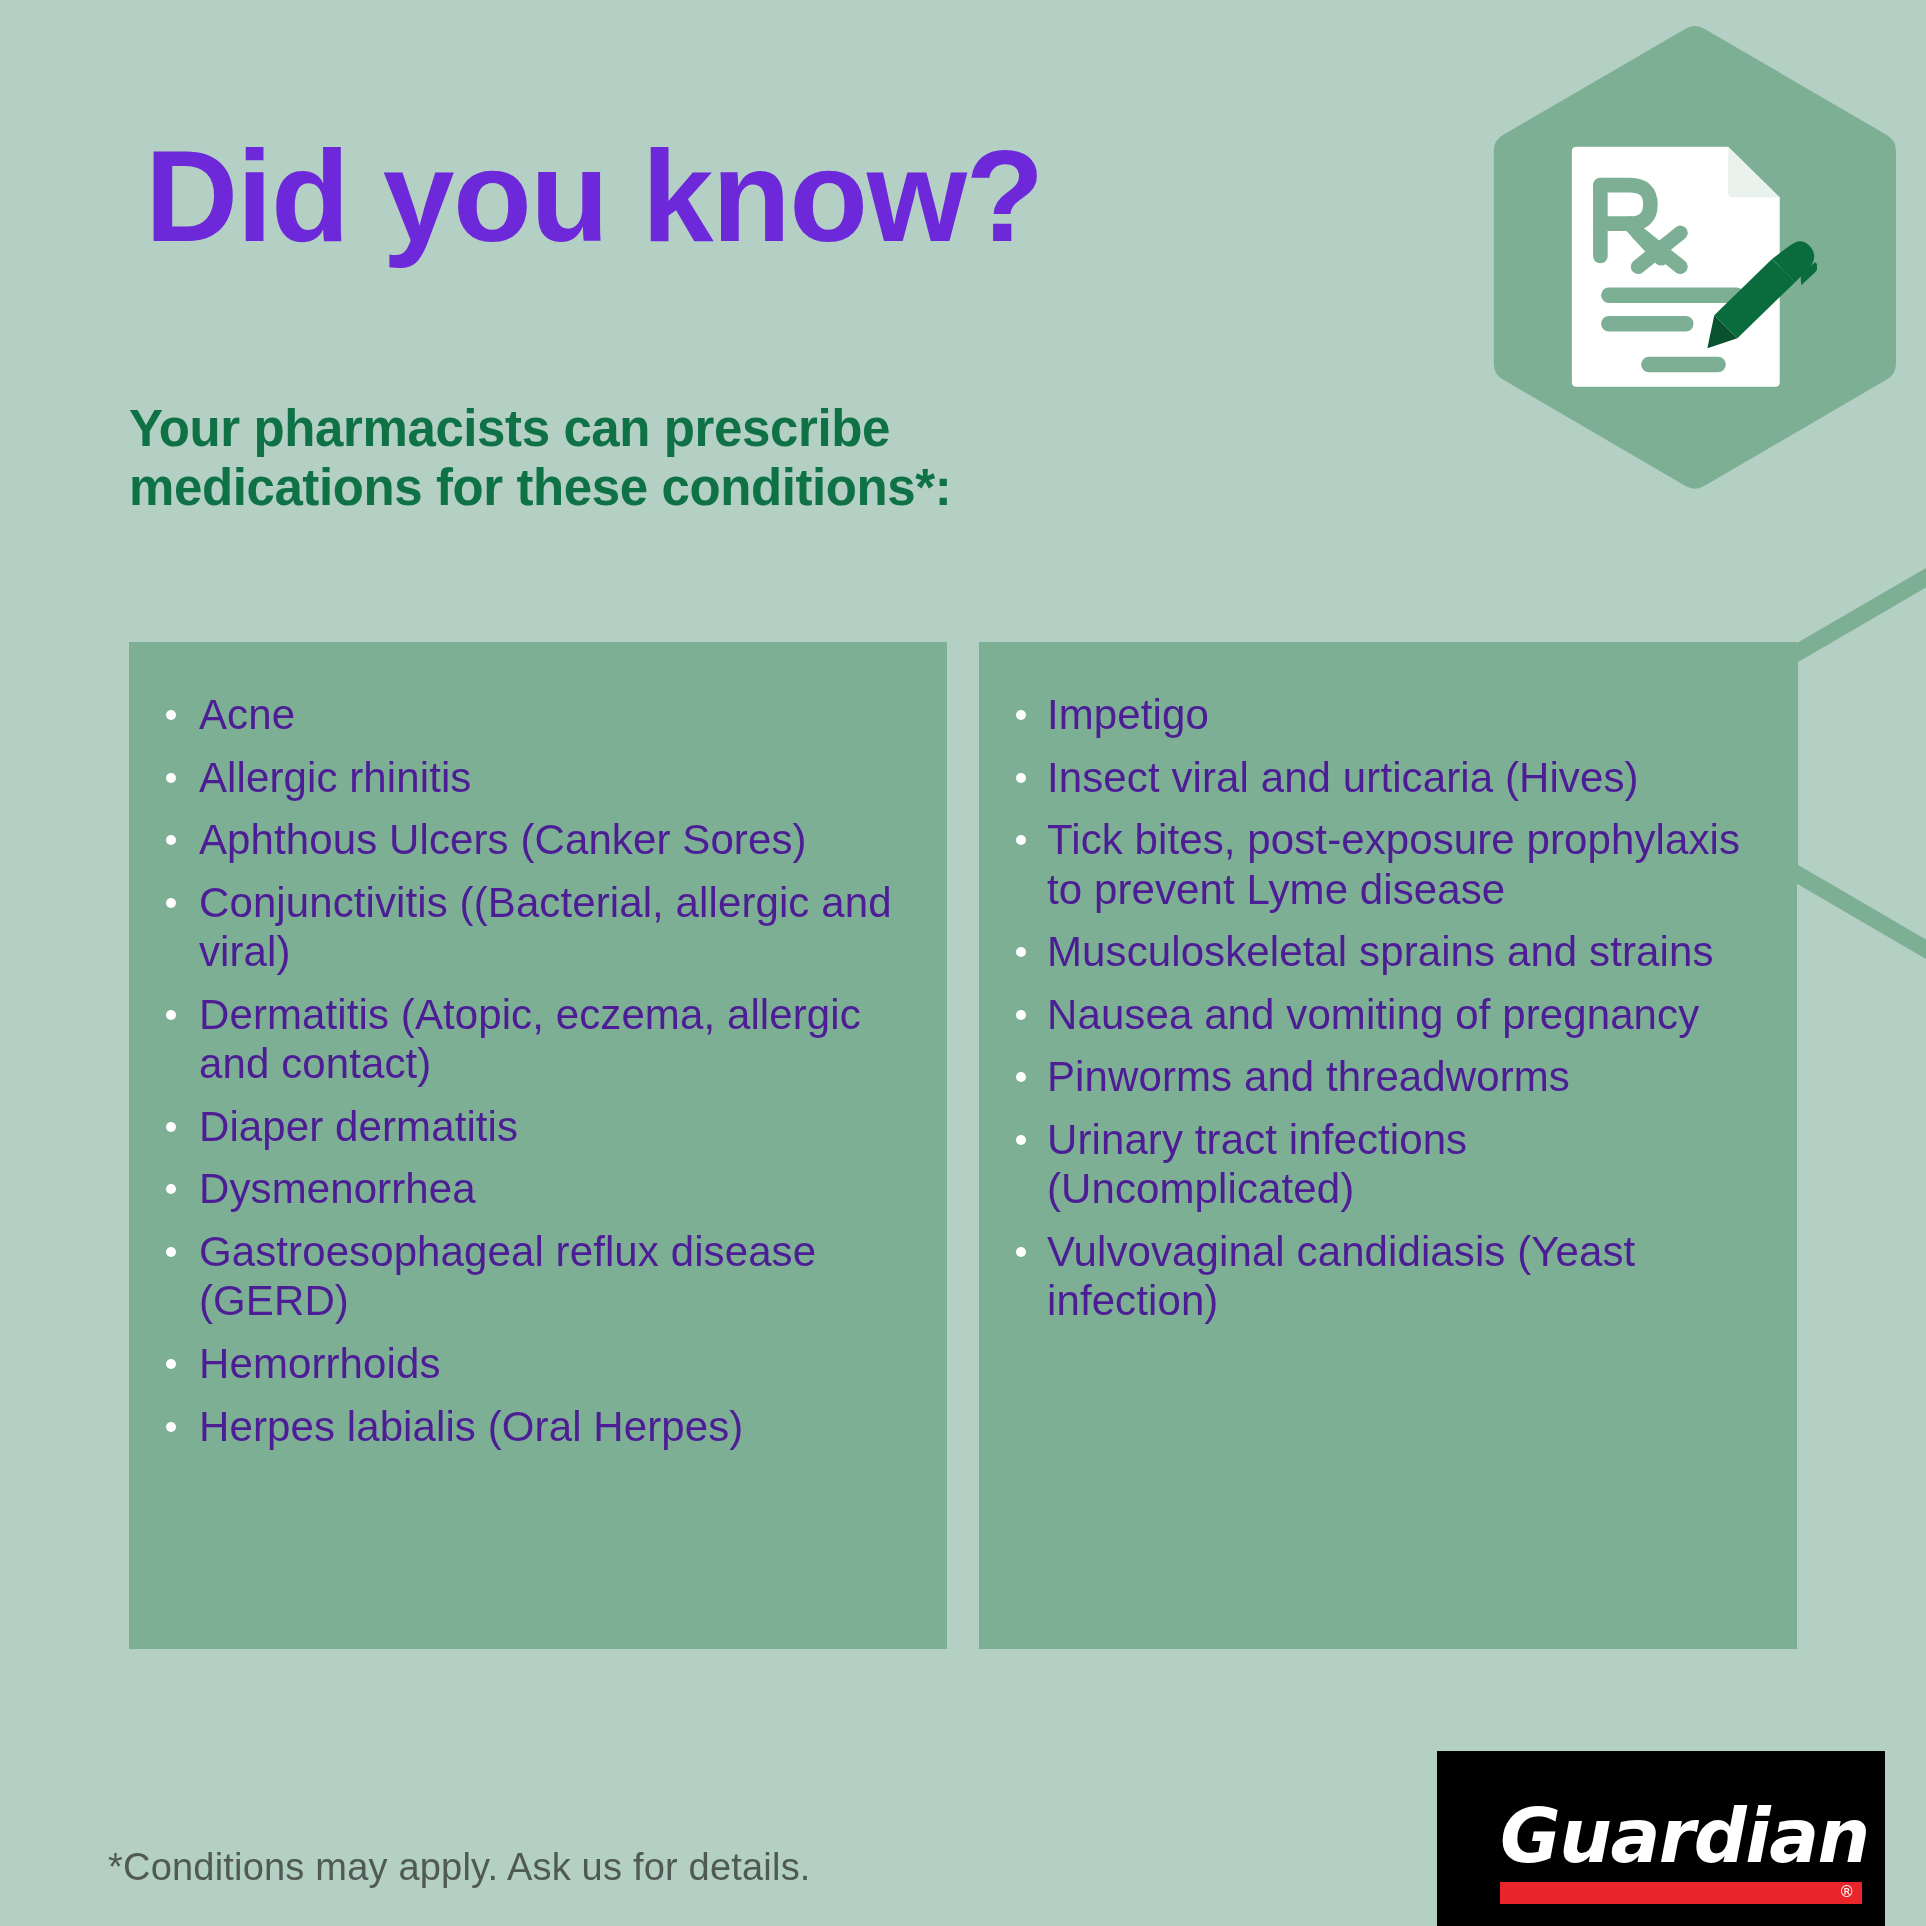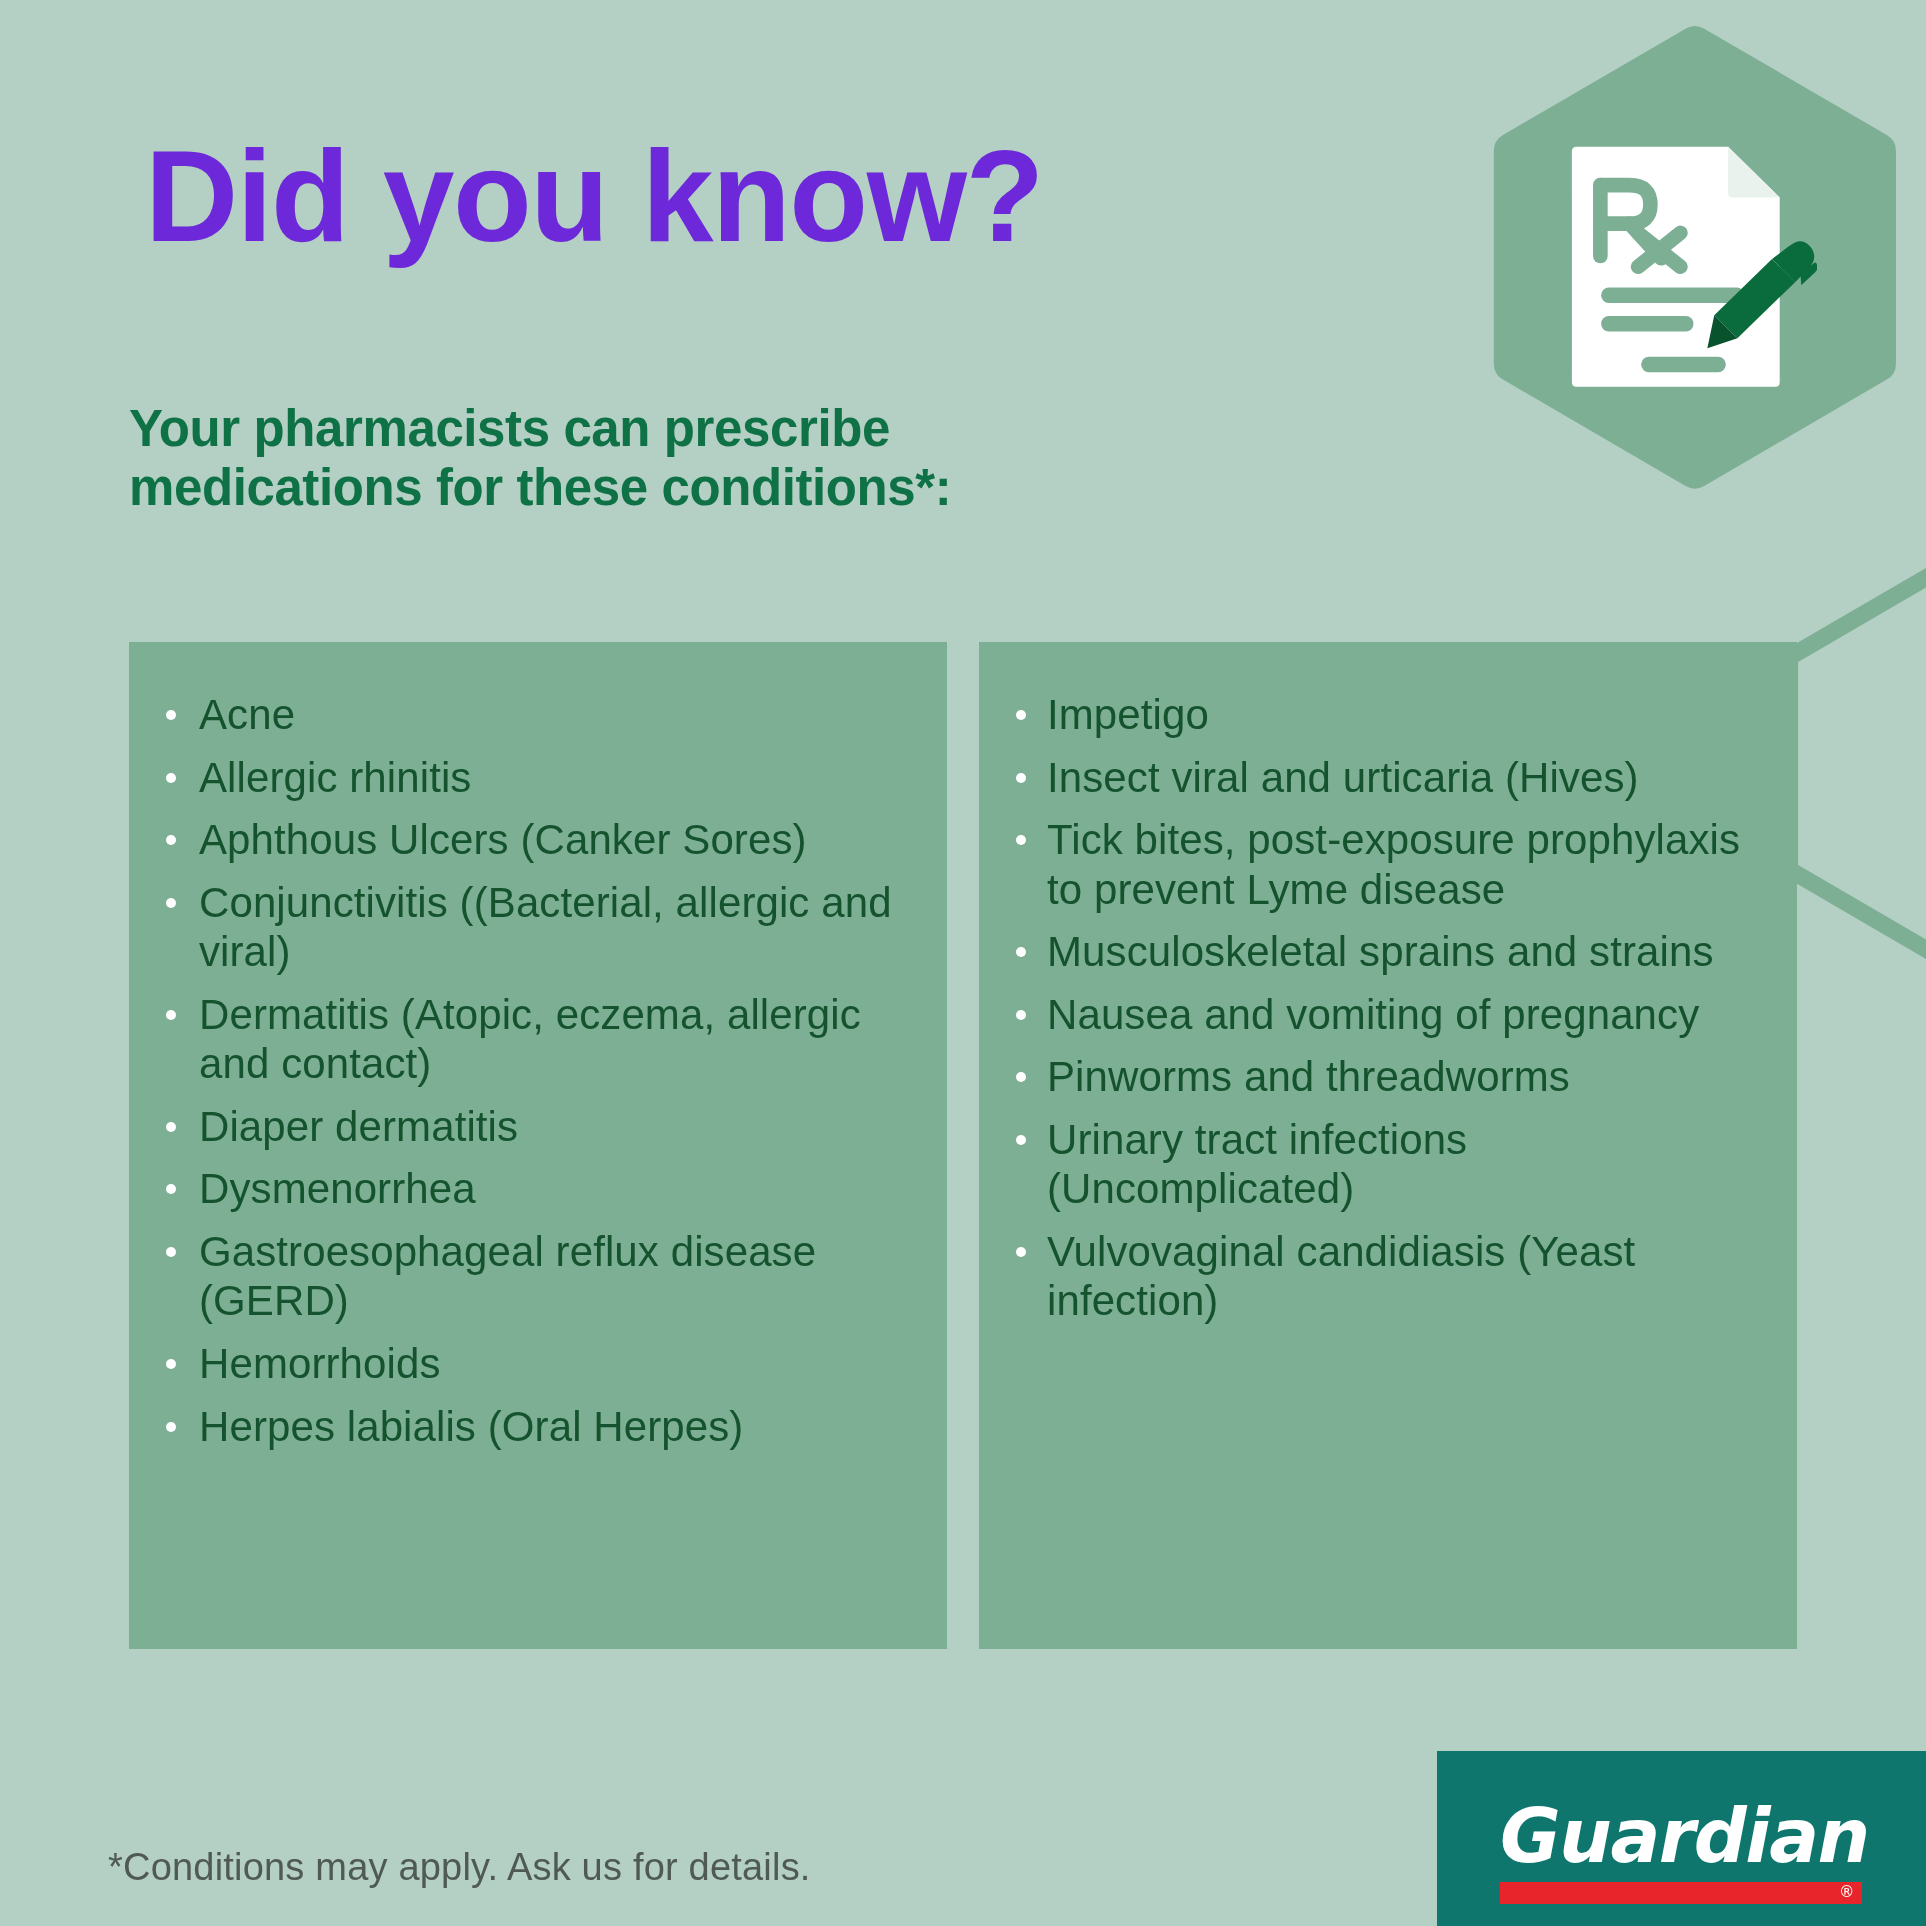--- a/index.html
+++ b/index.html
@@ -66,21 +66,21 @@
   .panel-right {
     flex: 1 1 0;
   }
   ul.cond-list {
     list-style: none;
     margin: 0;
     padding: 0;
   }
   ul.cond-list li {
     position: relative;
-    color: #14532d;
+    color: #4c1d95;
     font-size: 42px;
     line-height: 1.18;
     padding-left: 37px;
     margin-bottom: 13px;
     letter-spacing: 0.1px;
   }
   ul.cond-list li .bullet {
     position: absolute;
     left: 6.2px;
     top: 20px;
@@ -100,23 +100,23 @@
     font-size: 38px;
     color: #4f5a55;
     letter-spacing: 0.2px;
   }
 
   
   .logo-block {
     position: absolute;
     left: 1437px;
     top: 1751px;
-    width: 489px;
+    width: 448px;
     height: 176px;
-    background: #0f766e;
+    background: #000000;
   }
   .logo-inner {
     position: absolute;
     left: 63px;
     top: 48px;
     width: 362px;
   }
   .logo-word {
     font-family: "DejaVu Sans", sans-serif;
     font-weight: bold;

